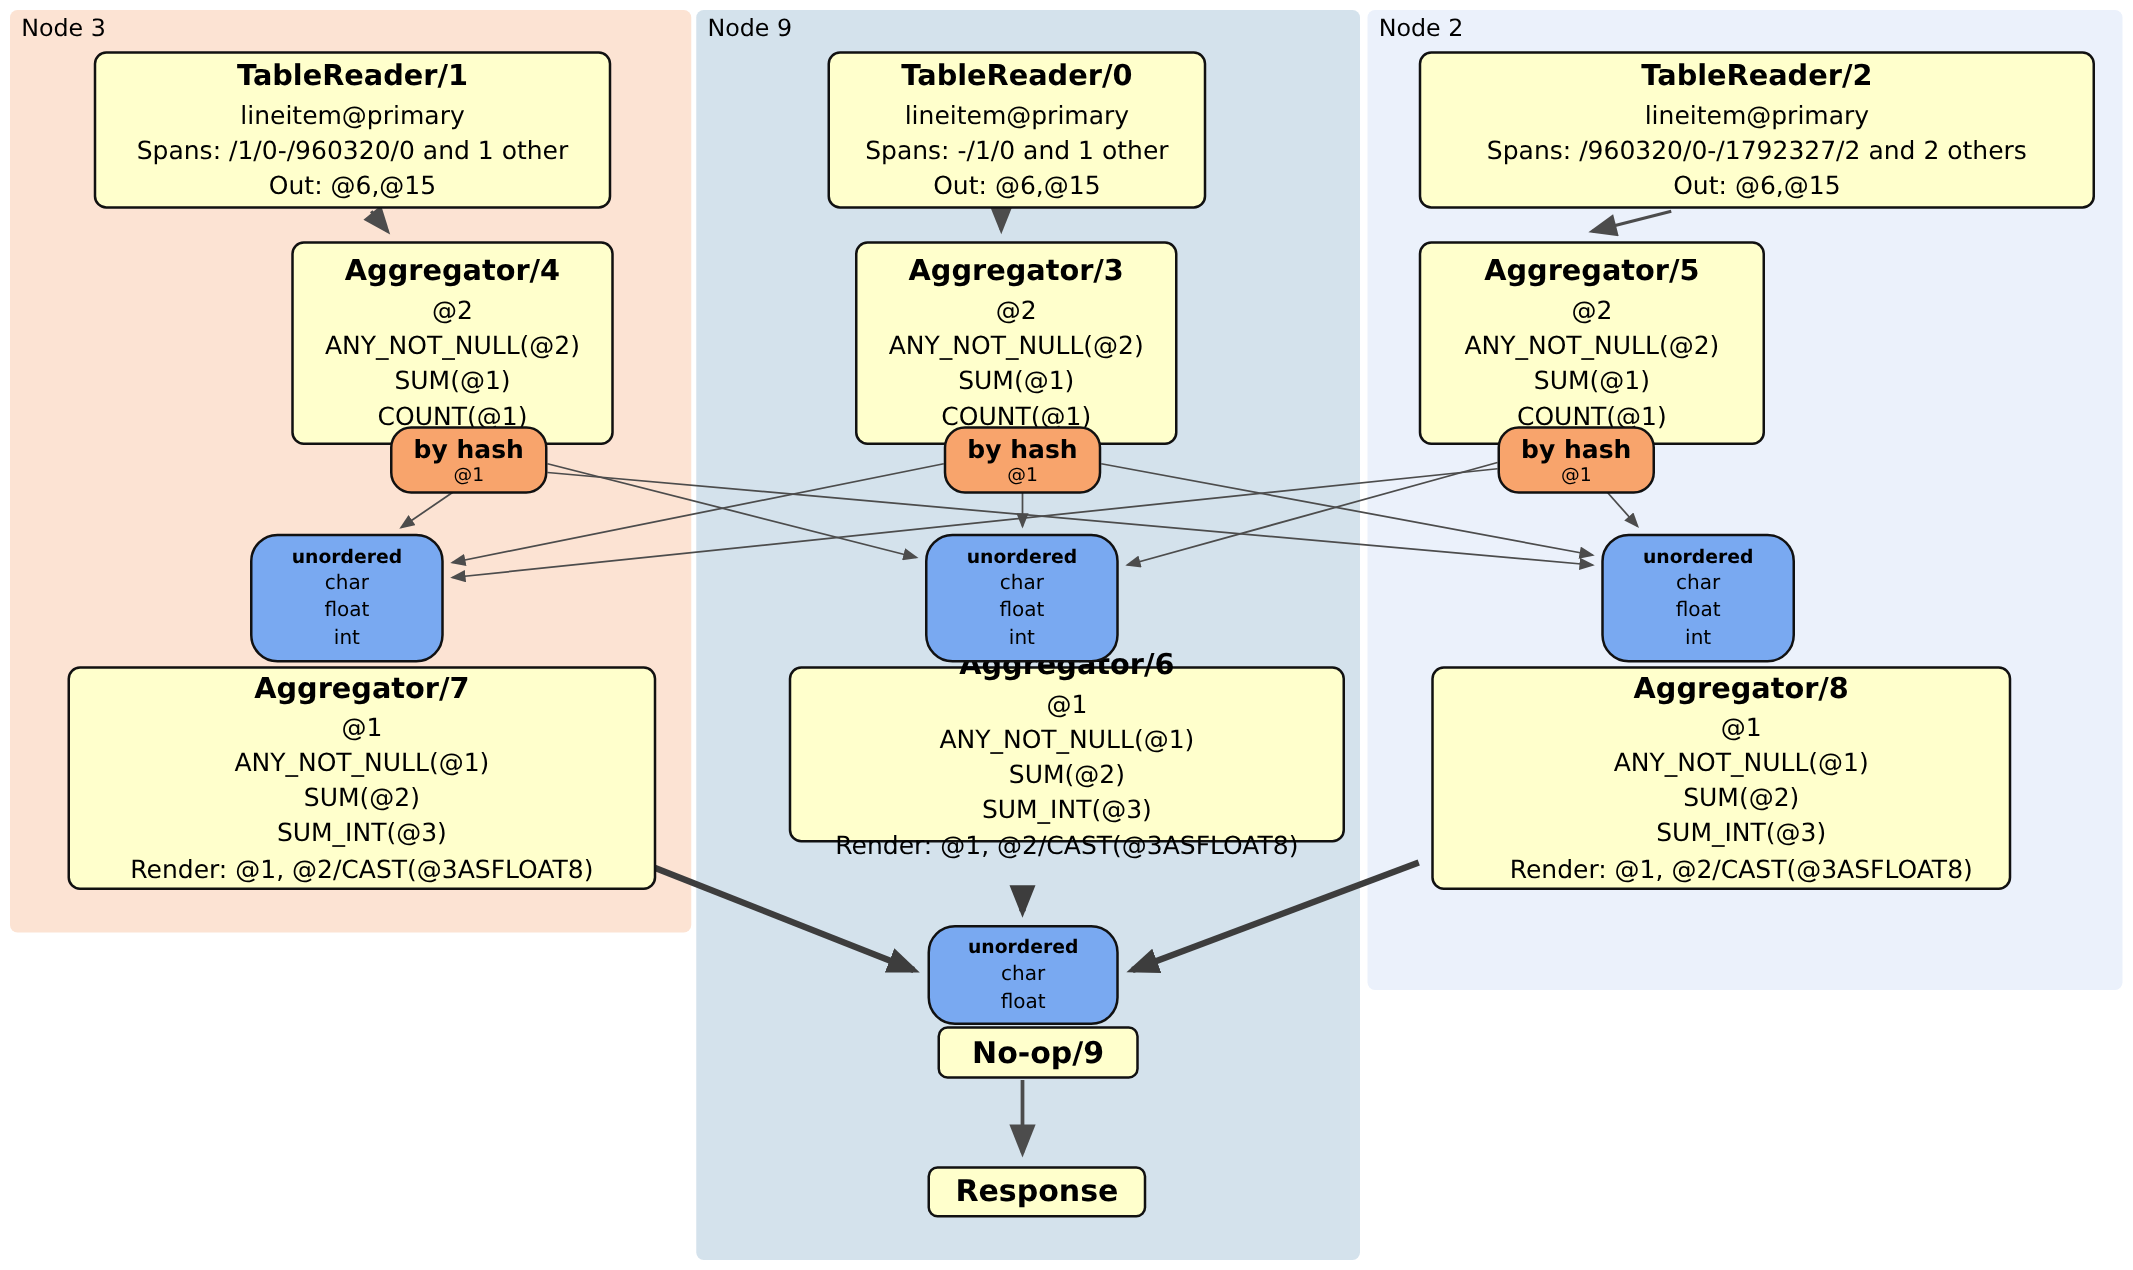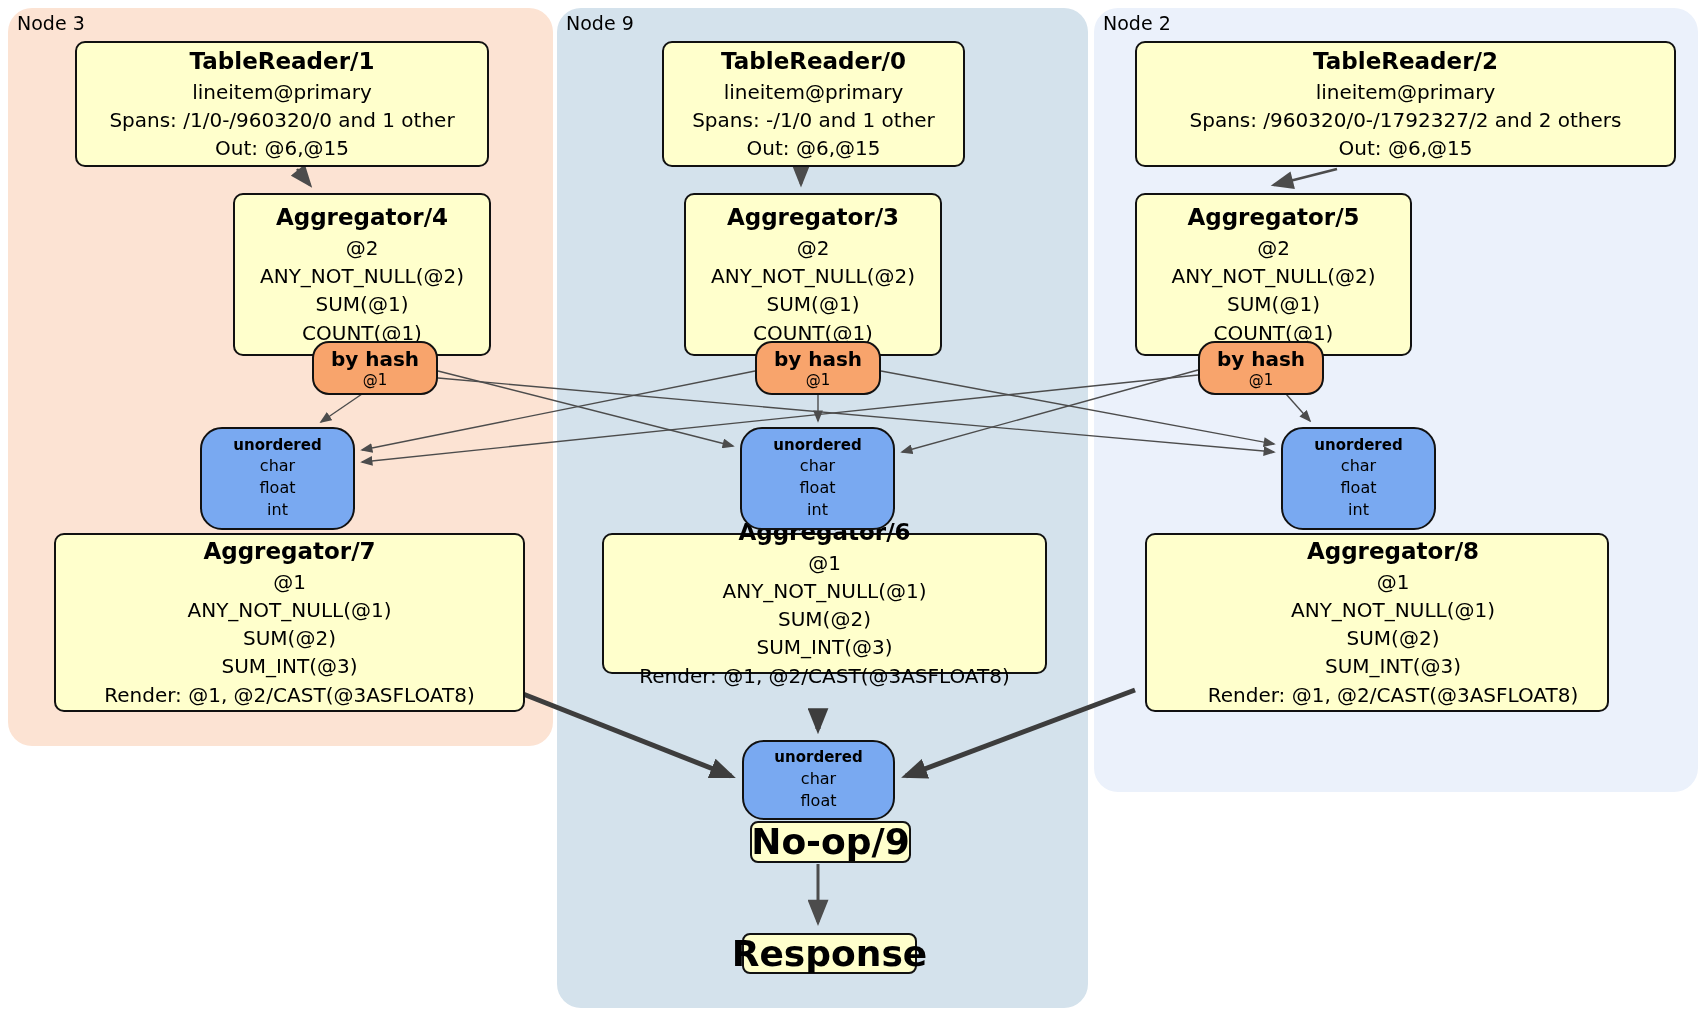--- a/index.html
+++ b/index.html
@@ -15,21 +15,21 @@
   }
   html,body{margin:0;padding:0;background:#ffffff;}
   #canvas{
     position:relative;
     width:1706px;height:1016px;
     background:#ffffff;
     font-family:"DejaVu Sans","Liberation Sans",sans-serif;
     color:#000;
     overflow:hidden;
   }
-  .region{position:absolute;border-radius:24px;z-index:0;}
+  .region{position:absolute;border-radius:6px;z-index:0;}
   .region-label{position:absolute;left:9px;top:4px;font-size:19px;color:#000;white-space:nowrap;}
   #edge-layer{position:absolute;left:0;top:0;z-index:1;}
   .proc{
     position:absolute;background:var(--processor-fill);
     border:2px solid var(--box-border);border-radius:10px;
     display:flex;flex-direction:column;align-items:center;justify-content:center;
     text-align:center;z-index:2;box-sizing:border-box;white-space:nowrap;margin-left:12px;
   }
   .proc .title{font-weight:bold;font-size:23px;line-height:1.38;}
   .proc .line{font-size:20px;line-height:1.41;}
@@ -37,21 +37,21 @@
     position:absolute;border:2px solid var(--box-border);
     display:flex;flex-direction:column;align-items:center;justify-content:center;
     text-align:center;z-index:3;box-sizing:border-box;white-space:nowrap;
   }
   .router{background:var(--router-fill);border-radius:17px;}
   .router .title{font-weight:bold;font-size:20px;line-height:1.15;}
   .router .sub{font-size:15px;line-height:1.2;}
   .sync{background:var(--sync-fill);border-radius:22px;}
   .sync .title{font-weight:bold;font-size:15px;line-height:1.3;text-align:center;}
   .sync .line{font-size:16px;line-height:1.38;}
-  .terminal .title{font-weight:bold;font-size:36px;line-height:1.1;}
+  .terminal .title{font-weight:bold;font-size:24px;line-height:1.1;}
 </style>
 </head>
 <body>
 
 <div id="canvas">
 
   <div class="region" style="left:8px;top:8px;width:545px;height:738px;background:var(--node3-bg);">
     <div class="region-label">Node 3</div>
   </div>
   <div class="region" style="left:557px;top:8px;width:531px;height:1000px;background:var(--node1-bg);">
@@ -144,21 +144,21 @@
   <div class="pill router" style="left:755px;top:341px;width:126px;height:54px;">
     <div class="title">by hash</div>
     <div class="sub">@1</div>
   </div>
   <div class="pill sync" style="left:740px;top:427px;width:155px;height:103px;">
     <div class="title">unordered</div>
     <div class="line">char</div>
     <div class="line">float</div>
     <div class="line">int</div>
   </div>
-  <div class="proc" style="left:590px;top:533px;width:445px;height:141px;">
+  <div class="proc" style="left:619px;top:533px;width:445px;height:141px;">
     <div class="title">Aggregator/6</div>
     <div class="line">@1</div>
     <div class="line">ANY_NOT_NULL(@1)</div>
     <div class="line">SUM(@2)</div>
     <div class="line">SUM_INT(@3)</div>
     <div class="line">Render: @1, @2/CAST(@3ASFLOAT8)</div>
   </div>
 
   <div class="proc" style="left:1123px;top:41px;width:541px;height:126px;">
     <div class="title">TableReader/2</div>

